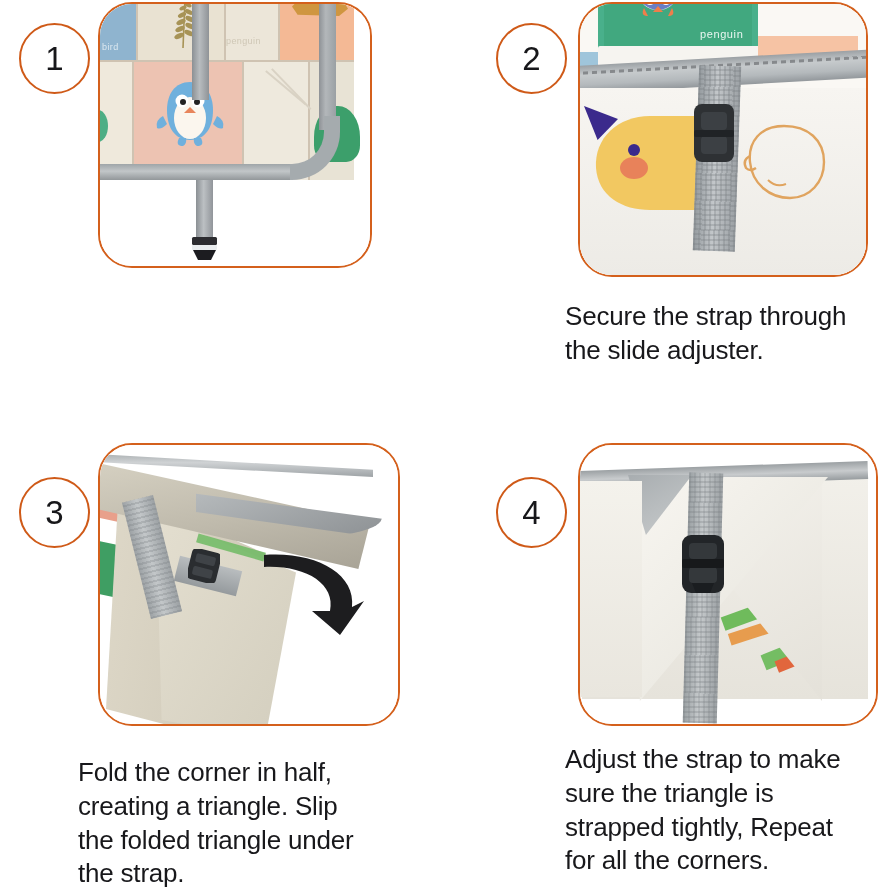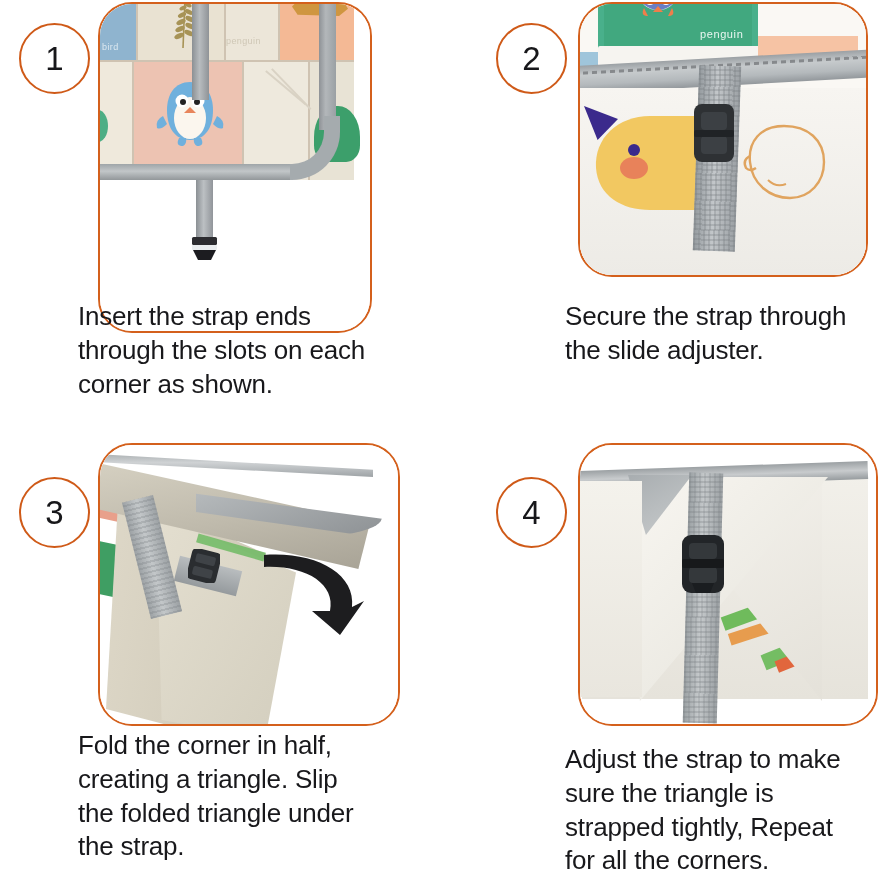--- a/index.html
+++ b/index.html
@@ -55,21 +55,21 @@
   #step-4 .badge { left: 49px;  top: 37px; }
 
   
   .frame {
     position: absolute;
     border: 2.5px solid #d4601c;
     border-radius: 34px;
     overflow: hidden;
     background: #ffffff;
   }
-  #step-1 .frame { left: 98px;  top: 2px;  width: 274px; height: 331px; }
+  #step-1 .frame { left: 98px;  top: 2px;  width: 274px; height: 266px; }
   #step-2 .frame { left: 131px; top: 2px;  width: 290px; height: 275px; }
   #step-3 .frame { left: 98px;  top: 3px;  width: 302px; height: 283px; }
   #step-4 .frame { left: 131px; top: 3px;  width: 300px; height: 283px; }
 
   .photo {
     position: absolute;
     inset: 0;
     overflow: hidden;
   }
 
@@ -366,21 +366,21 @@
     color: #18181b;
     font-size: 26px;
     line-height: 1.30;
     font-family: "Liberation Sans", sans-serif;
     font-weight: 400;
     white-space: pre-line;
     letter-spacing: -0.2px;
   }
   #step-1 .caption { left: 78px;  top: 300px; width: 372px; }
   #step-2 .caption { left: 118px; top: 300px; width: 350px; }
-  #step-3 .caption { left: 78px;  top: 289px; width: 372px; }
+  #step-3 .caption { left: 78px;  top: 316px; width: 372px; }
   #step-4 .caption { left: 118px; top: 303px; width: 350px; }
 </style>
 </head>
 <body>
 
 <div id="sheet">
 
   <section class="step" id="step-1">
 
     <div class="badge">
@@ -459,23 +459,20 @@
         <div class="p1-strap-hang"></div>
 
         <svg class="p1-buckle" viewBox="0 0 27 24">
           <rect x="1" y="0" width="25" height="8" rx="1.5" fill="#2c2c30"></rect>
           <rect x="1" y="8" width="25" height="5" rx="1" fill="#e9ecee"></rect>
           <path d="M2 13 L25 13 L20 23 L7 23 Z" fill="#1c1c20"></path>
         </svg>
       </div>
     </div>
 
-    <p class="caption">Insert the strap ends
-through the slots on each
-corner as shown.</p>
   </section>
 
   <section class="step" id="step-2">
 
     <div class="badge">
       <span>2</span>
     </div>
 
     <div class="frame">
       <div class="photo">

